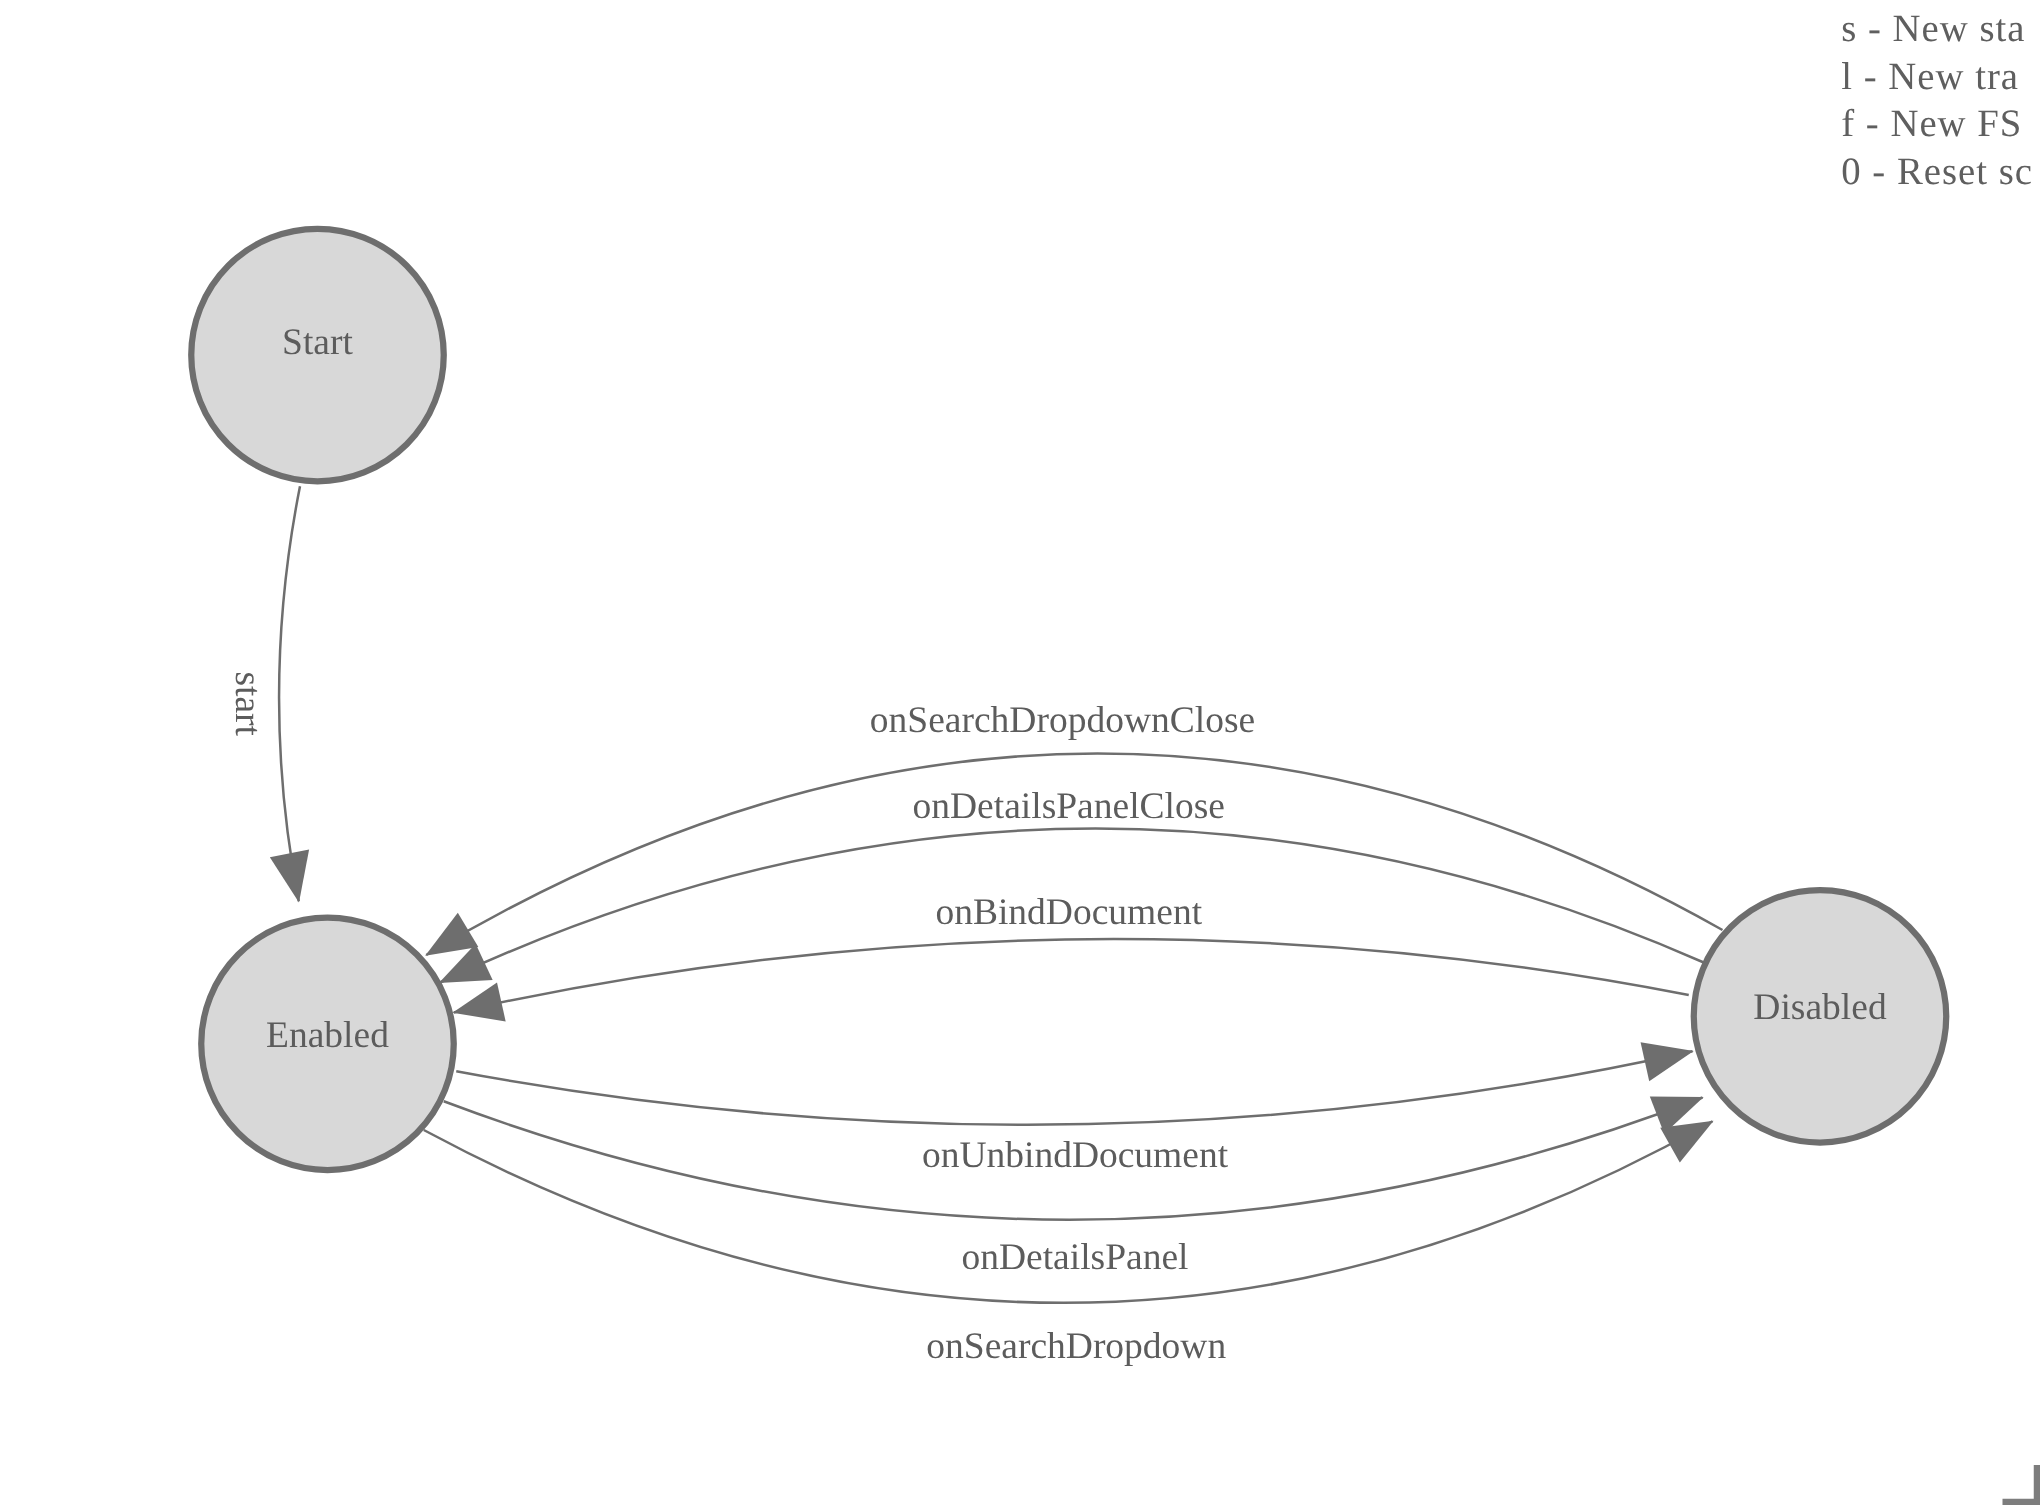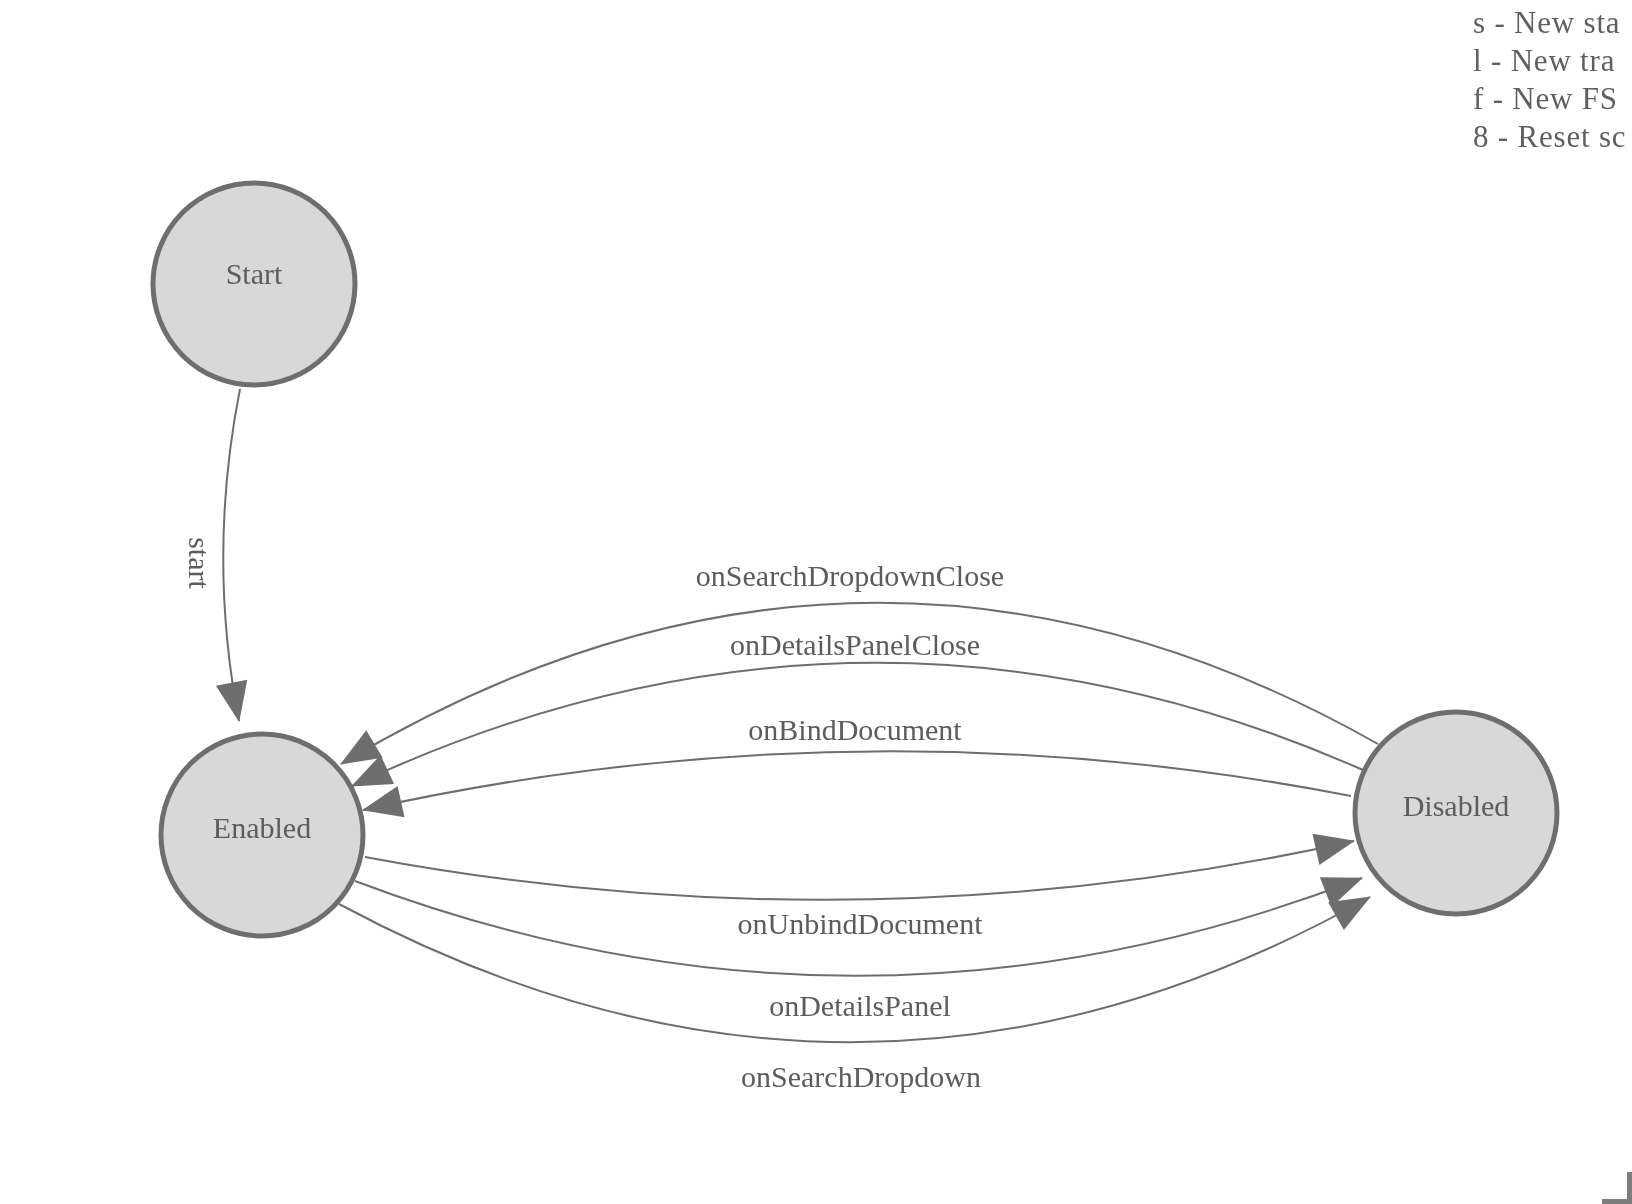--- a/index.html
+++ b/index.html
@@ -78,17 +78,17 @@
       <text x="860" y="923" dy="0.35em" text-anchor="middle" class="edge-label" fill="#5c5c5c">onUnbindDocument</text>
       <text x="860" y="1005" dy="0.35em" text-anchor="middle" class="edge-label" fill="#5c5c5c">onDetailsPanel</text>
       <text x="861" y="1076" dy="0.35em" text-anchor="middle" class="edge-label" fill="#5c5c5c">onSearchDropdown</text>
     </g>
 </svg>
 
 <div class="legend" style="color: rgb(95, 95, 95);">
   <div class="legend-line">s - New sta</div>
   <div class="legend-line">l - New tra</div>
   <div class="legend-line">f - New FS</div>
-  <div class="legend-line">8 - Reset sc</div>
+  <div class="legend-line">0 - Reset sc</div>
 </div>
 
 <div class="corner-v" style="background: rgb(125, 125, 125);"></div>
 <div class="corner-h" style="background: rgb(125, 125, 125);"></div>
 
 </body></html>

